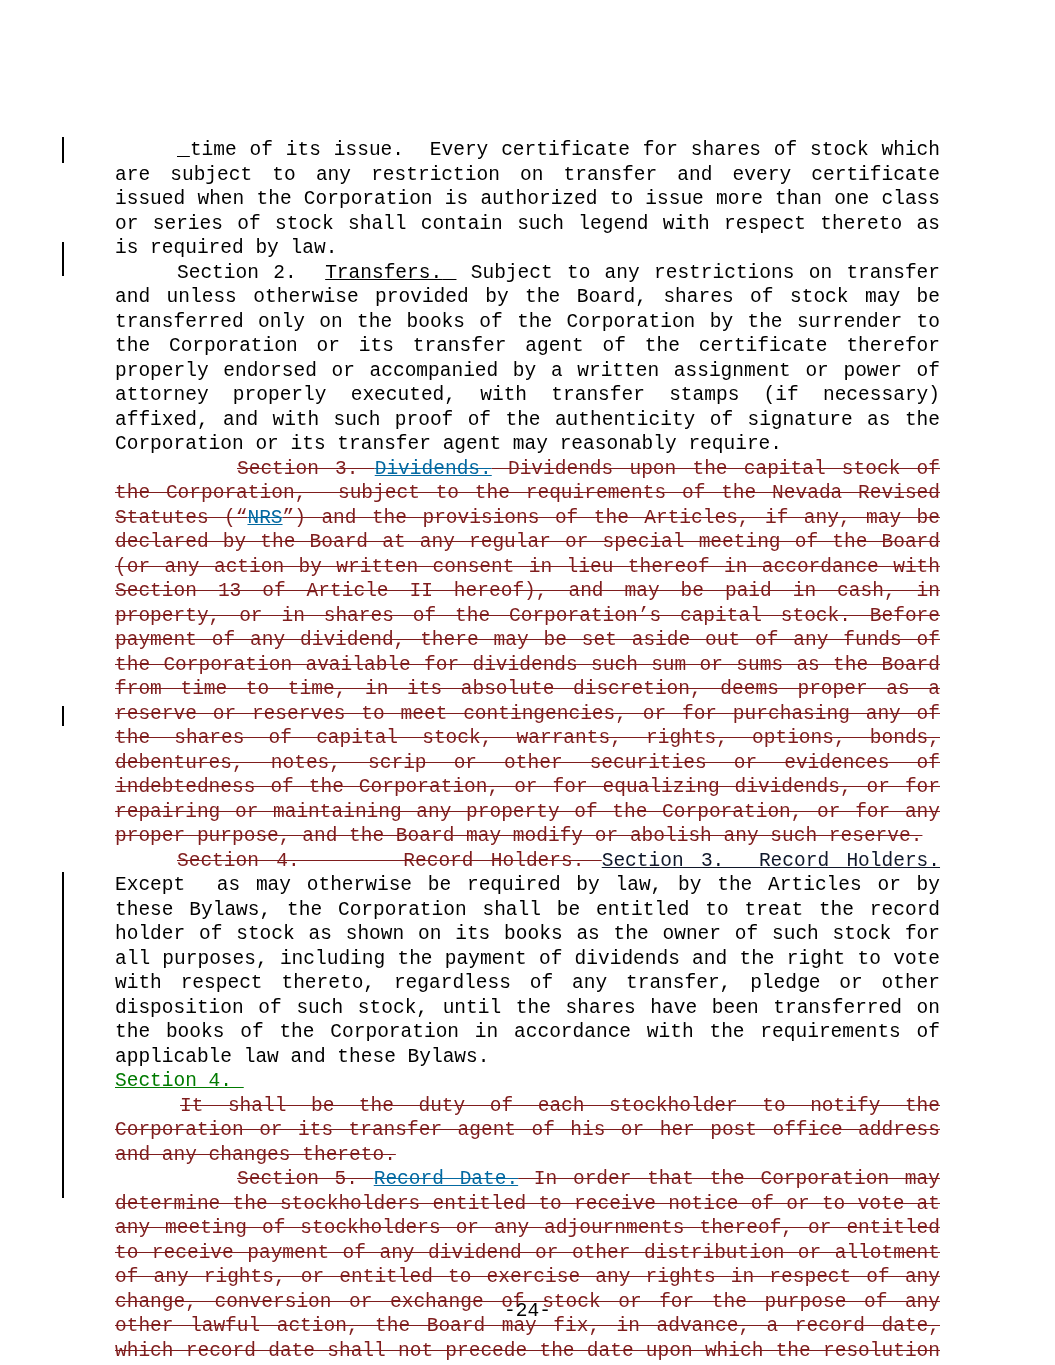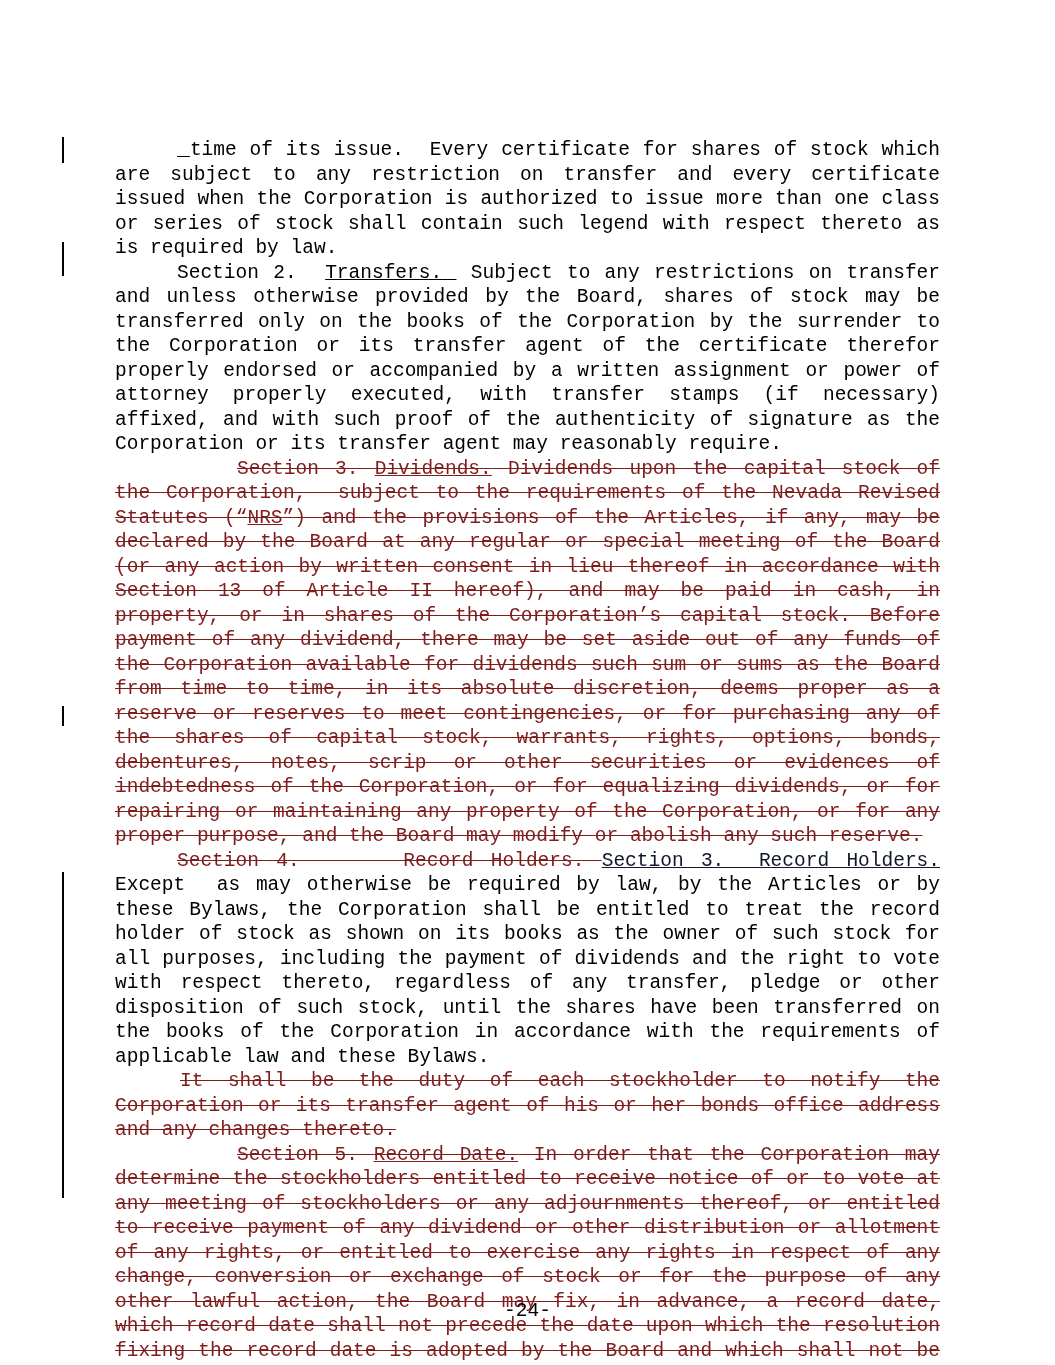--- a/index.html
+++ b/index.html
@@ -34,21 +34,21 @@
   .p2 { margin-top: 38px; }
   .p3 { margin-top: 40px; margin-left: 8px; margin-right: 8px; text-indent: 122px; }
   .p4 { margin-top: 14px; text-indent: 62px; }
   .p5h { margin-top: 22px; text-align: left; }
   .p5d { margin-left: 20px; text-indent: 65px; }
   .p6 { margin-top: 24px; margin-left: 8px; margin-right: 8px; text-indent: 122px; }
 
   
   .u        { text-decoration: underline; }
   .del      { color: #7f1d1d; text-decoration: line-through; }
-  .del-u    { color: #7f1d1d; text-decoration: underline line-through; }
+  .del-u    { color: #0369a1; text-decoration: underline line-through; }
   .ins-red  { color: #0f172a; text-decoration: underline; }
   .ins-grn  { color: #007A00; text-decoration: underline; }
 
   .changebar {
     position: absolute;
     left: 62px;
     width: 2px;
     background: #000000;
   }
   .footer {
@@ -72,22 +72,23 @@
   <div class="content">
 
     <p class="para indent1"><span class="u">&nbsp;</span><span>time of its issue.&nbsp; Every certificate for shares of stock which are subject to any restriction on transfer and every certificate issued when the Corporation is authorized to issue more than one class or series of stock shall contain such legend with respect thereto as is required by law.</span></p>
 
     <p class="para indent1 p2"><span>Section 2.&nbsp; </span><span class="u">Transfers.</span><span class="u">&nbsp;</span><span> Subject to any restrictions on transfer and unless otherwise provided by the Board, shares of stock may be transferred only on the books of the Corporation by the surrender to the Corporation or its transfer agent of the certificate therefor properly endorsed or accompanied by a written assignment or power of attorney properly executed, with transfer stamps (if necessary) affixed, and with such proof of the authenticity of signature as the Corporation or its transfer agent may reasonably require.</span></p>
 
     <p class="para p3"><span class="del">Section 3. </span><span class="del-u">Dividends.</span><span class="del"> Dividends upon the capital stock of the Corporation,&nbsp; subject to the requirements of the Nevada Revised Statutes (“</span><span class="del-u">NRS</span><span class="del">”) and the provisions of the Articles, if any, may be declared by the Board at any regular or special meeting of the Board (or any action by written consent in lieu thereof in accordance with Section 13 of Article II hereof), and may be paid in cash, in property, or in shares of the Corporation’s capital stock. Before payment of any dividend, there may be set aside out of any funds of the Corporation available for dividends such sum or sums as the Board from time to time, in its absolute discretion, deems proper as a reserve or reserves to meet contingencies, or for purchasing any of the shares of capital stock, warrants, rights, options, bonds, debentures, notes, scrip or other securities or evidences of indebtedness of the Corporation, or for equalizing dividends, or for repairing or maintaining any property of the Corporation, or for any proper purpose, and the Board may modify or abolish any such reserve.</span></p>
 
     <p class="para p4"><span class="del">Section 4.&nbsp;&nbsp;&nbsp;&nbsp;&nbsp;&nbsp;Record Holders.&nbsp;</span><span class="ins-red">Section 3.&nbsp; Record Holders.</span><span> Except&nbsp; as may otherwise be required by law, by the Articles or by these Bylaws, the Corporation shall be entitled to treat the record holder of stock as shown on its books as the owner of such stock for all purposes, including the payment of dividends and the right to vote with respect thereto, regardless of any transfer, pledge or other disposition of such stock, until the shares have been transferred on the books of the Corporation in accordance with the requirements of applicable law and these Bylaws.</span></p>
 
+    <p class="para p5h"><span class="ins-grn">Section 4.&nbsp;</span></p>
 
-    <p class="para p5d"><span class="del">It shall be the duty of each stockholder to notify the Corporation or its transfer agent of his or her bonds office address and any changes thereto.</span></p>
+    <p class="para p5d"><span class="del">It shall be the duty of each stockholder to notify the Corporation or its transfer agent of his or her post office address and any changes thereto.</span></p>
 
     <p class="para p6"><span class="del">Section 5. </span><span class="del-u">Record Date.</span><span class="del"> In order that the Corporation may determine the stockholders entitled to receive notice of or to vote at any meeting of stockholders or any adjournments thereof, or entitled to receive payment of any dividend or other distribution or allotment of any rights, or entitled to exercise any rights in respect of any change, conversion or exchange of stock or for the purpose of any other lawful action, the Board may fix, in advance, a record date, which record date shall not precede the date upon which the resolution fixing the record date is adopted by the Board and which shall not be more than 60 days nor less than 10 days before the date of such meeting. In such case, only stockholders of record on such record date shall be so entitled, notwithstanding any transfer of stock on the stock transfer books of the Corporation after the record date.</span></p>
 
   </div>
 
   <div class="footer">-24-</div>
 
 </div>
 
 </body></html>

